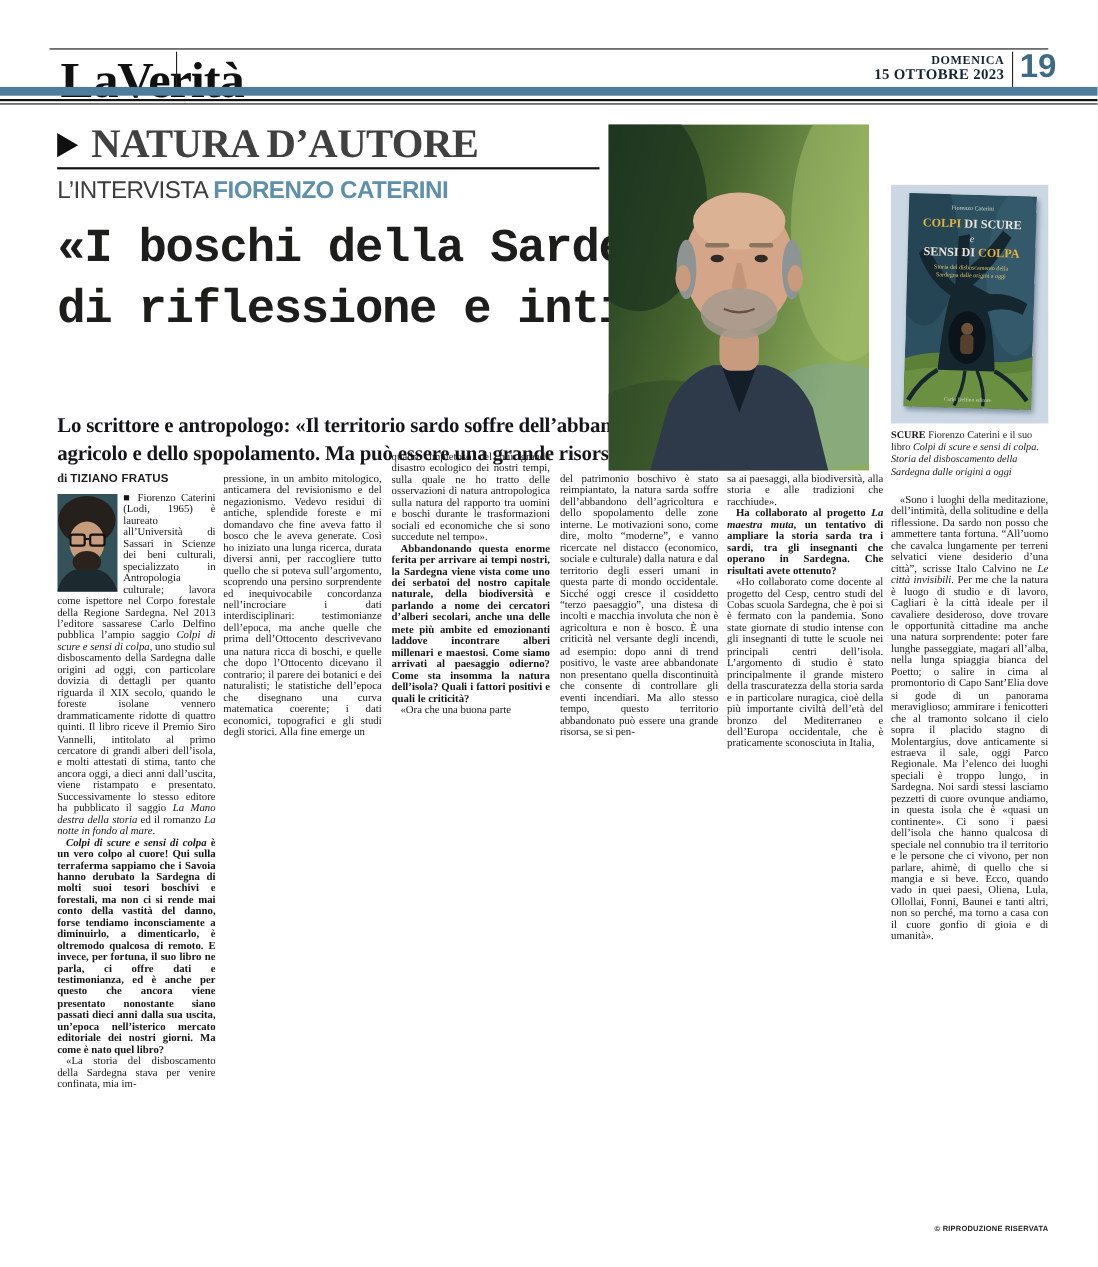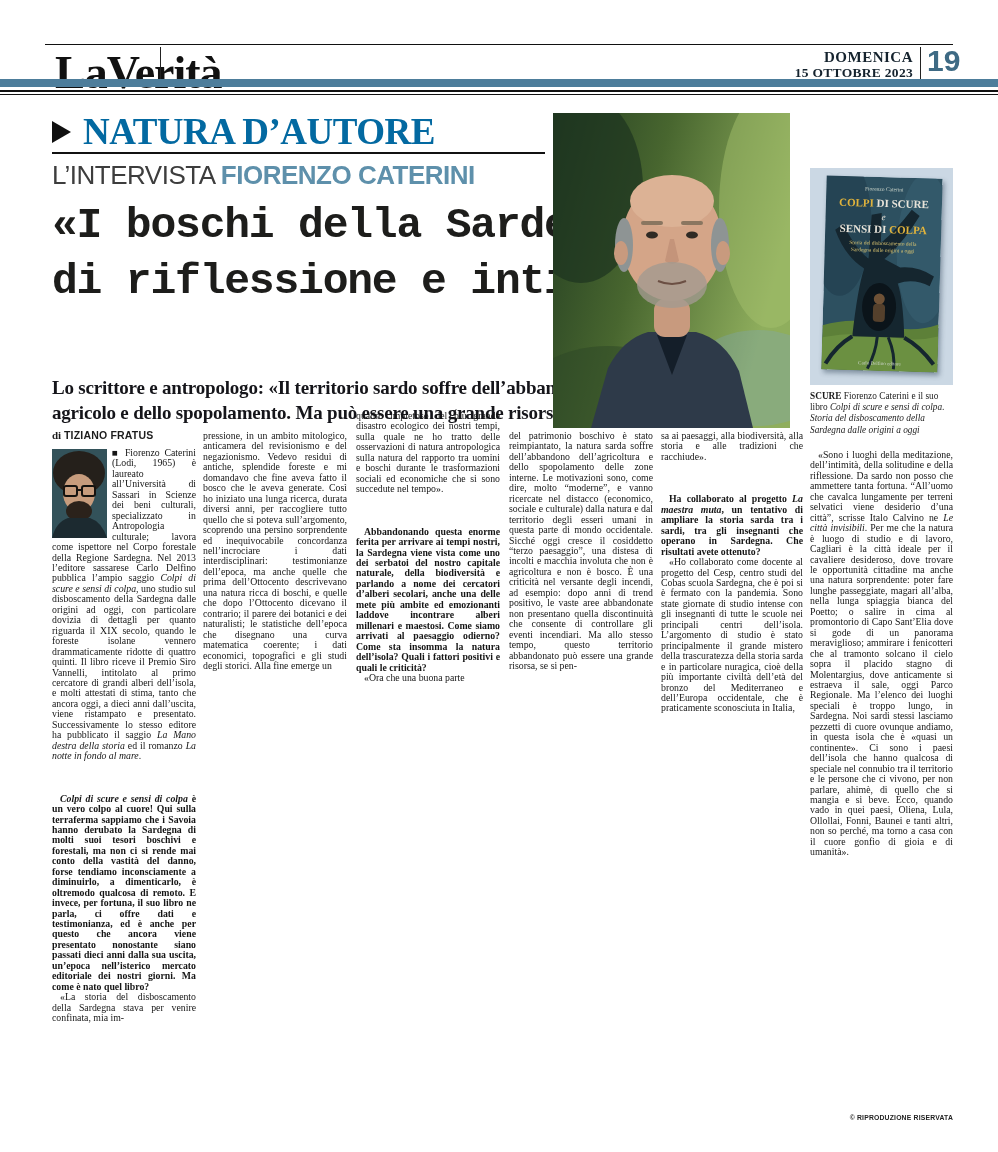--- a/index.html
+++ b/index.html
@@ -5,44 +5,44 @@
   html,body{margin:0;padding:0;background:#e8e8e8;}
   .page{position:relative;width:998px;height:1152px;background:#ffffff;margin:0 auto;
         font-family:"Liberation Serif",serif;color:#1c1c1c;overflow:hidden;}
   .abs{position:absolute;}
   
   .hairline{background:#111;}
   .masthead{font-family:"Liberation Serif",serif;font-weight:700;font-size:46px;
             letter-spacing:-1px;color:#111;}
   .vrule{width:1px;background:#222;}
   .datebox{text-align:right;font-weight:700;color:#15232e;line-height:1.1;}
-  .datebox .day{font-size:15px;letter-spacing:.5px;}
+  .datebox .day{font-size:11px;letter-spacing:.5px;}
   .datebox .date{font-size:13.5px;letter-spacing:.3px;}
   .pagenum{font-family:"Liberation Sans",sans-serif;font-weight:700;font-size:30px;color:#3e6a84;}
   .tealbar{background:#4d7d9b;}
   
   .section-row{display:flex;align-items:center;gap:12px;}
   .arrow-icon{width:0;height:0;border-top:11px solid transparent;border-bottom:11px solid transparent;
               border-left:19px solid #101010;display:inline-block;}
   .section-title{font-family:"Liberation Serif",serif;font-weight:700;font-size:37px;
-                 letter-spacing:-.5px;color:#0369a1;white-space:nowrap;}
-  .kicker{font-family:"Liberation Sans",sans-serif;font-size:26px;letter-spacing:-.5px;white-space:nowrap;}
+                 letter-spacing:-.5px;color:#404040;white-space:nowrap;}
+  .kicker{font-family:"Liberation Sans",sans-serif;font-size:22px;letter-spacing:-.5px;white-space:nowrap;}
   .kicker .lbl{color:#3d3d3d;font-weight:400;}
   .kicker .name{color:#5e90ab;font-weight:700;}
   .headline{font-family:Liberation Mono, monospace;font-weight:700;color:#1d1d1b;
             font-size:43px;line-height:56px;letter-spacing:-1.2px;white-space:nowrap;}
   .standfirst{font-family:"Liberation Serif",serif;font-weight:700;color:#15151a;
               font-size:19px;line-height:25px;letter-spacing:-.2px;white-space:nowrap;}
   
   .byline{font-size:11px;}
   .byline .p{font-weight:700;font-style:normal;}
   .byline .a{font-family:"Liberation Sans",sans-serif;font-weight:700;font-size:10.5px;letter-spacing:.2px;}
   .col{font-size:9.8px;line-height:10.45px;text-align:justify;color:#151515;overflow:hidden;}
   .col p.para{margin:0;}
-  .col p.q{font-weight:700;margin-top:32px;}
+  .col p.q{font-weight:700;}
   .col p.ind{text-indent:8px;}
   .it{font-style:italic;}
   .bd{font-weight:700;}
   .inline-photo{float:left;width:55px;height:89px;margin:1px 5px 2px 0;}
   
   .photo-frame{overflow:hidden;}
   .book-panel{background:#cbd8e4;}
   .book-cover{position:absolute;left:14px;top:9px;width:116px;height:194px;
               transform:rotate(1.6deg);box-shadow:2px 3px 5px rgba(40,60,80,.45);}
   .caption{font-size:9.3px;line-height:11.2px;color:#1a1a1a;text-align:left;}

